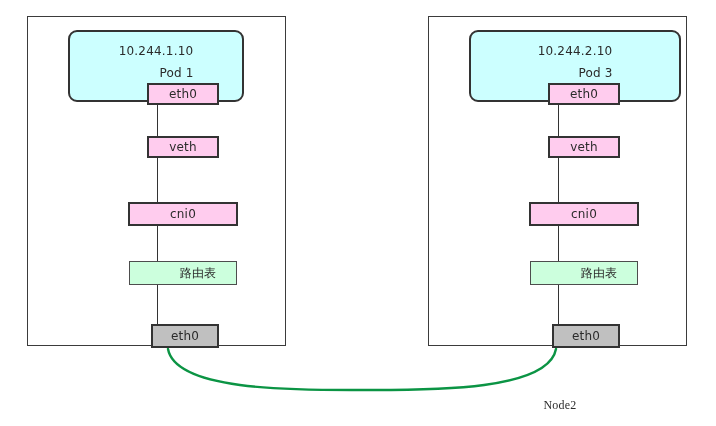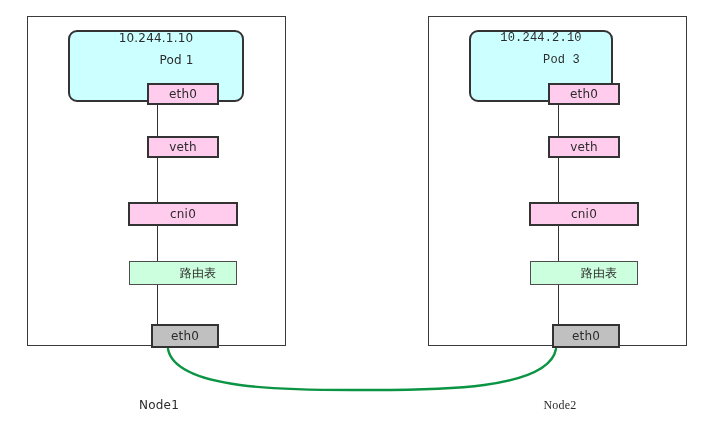--- a/index.html
+++ b/index.html
@@ -32,21 +32,21 @@
     border-radius: 9px;
     background: #ccffff;
     text-align: center;
   }
   .pod-line {
     font-size: 12px;
     color: #2b2b2b;
     line-height: 1.0;
     letter-spacing: 0.2px;
   }
-  .pod-ip { }
+  .pod-ip { margin-top: 13px; }
   .pod-name { margin-top: 10px; padding-left: 41px; }
 
   
   .nbox {
     position: absolute;
     box-sizing: border-box;
     display: flex;
     align-items: center;
     justify-content: center;
     font-size: 12px;
@@ -133,25 +133,24 @@
     <span>路由表</span>
   </div>
 
   <div class="vline" style="left:157px; top:285px; height:39px;"></div>
 
   <div class="nbox gray" style="left:125px; top:324px; width:68px; height:24px;">
     <span>eth0</span>
   </div>
 
 
-  <div class="txt center" style="left:109px; top:398px; width:100px;">Node1</div>
 
   <div class="node-box" style="left:428px; top:16px; width:259px; height:330px;"></div>
 
-  <div class="pod-box" style="left:469px; top:30px; width:144px; height:72px;font-family:Liberation Mono, monospace;">
+  <div class="pod-box" style="left:469px; top:30px; width:212px; height:72px;">
     <div class="pod-line pod-ip">10.244.2.10</div>
     <div class="pod-line pod-name">Pod 3</div>
   </div>
   <div class="nbox pink" style="left:522px; top:83px; width:72px; height:22px;">
     <span>eth0</span>
   </div>
 
   <div class="vline" style="left:558px; top:105px; height:31px;"></div>
 
   <div class="nbox pink" style="left:522px; top:136px; width:72px; height:22px;">

